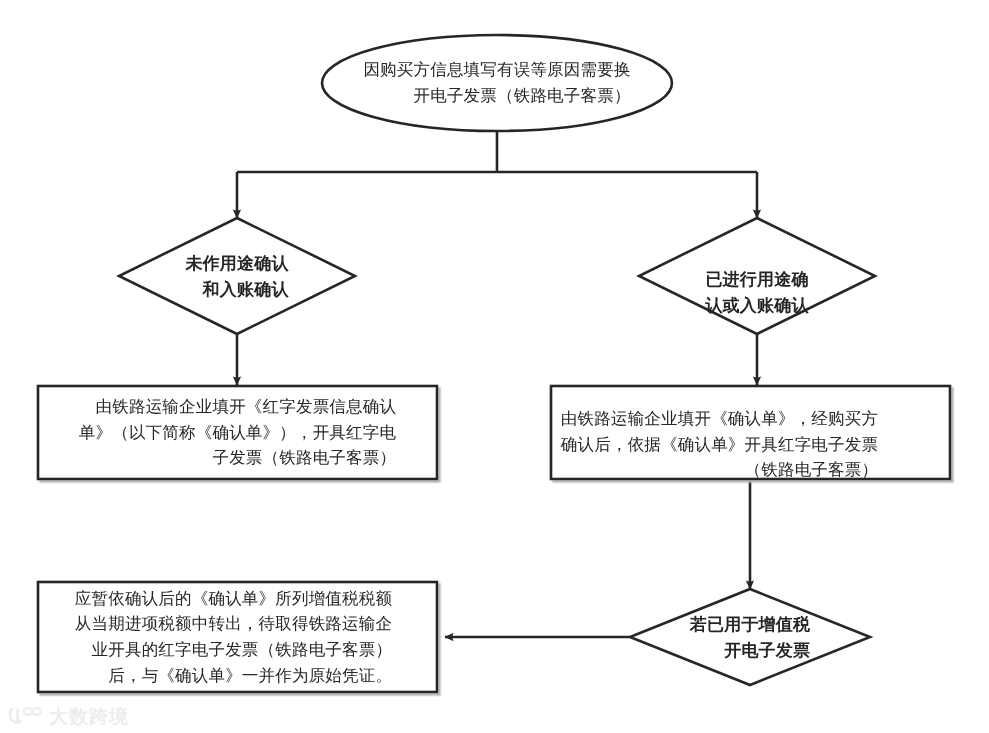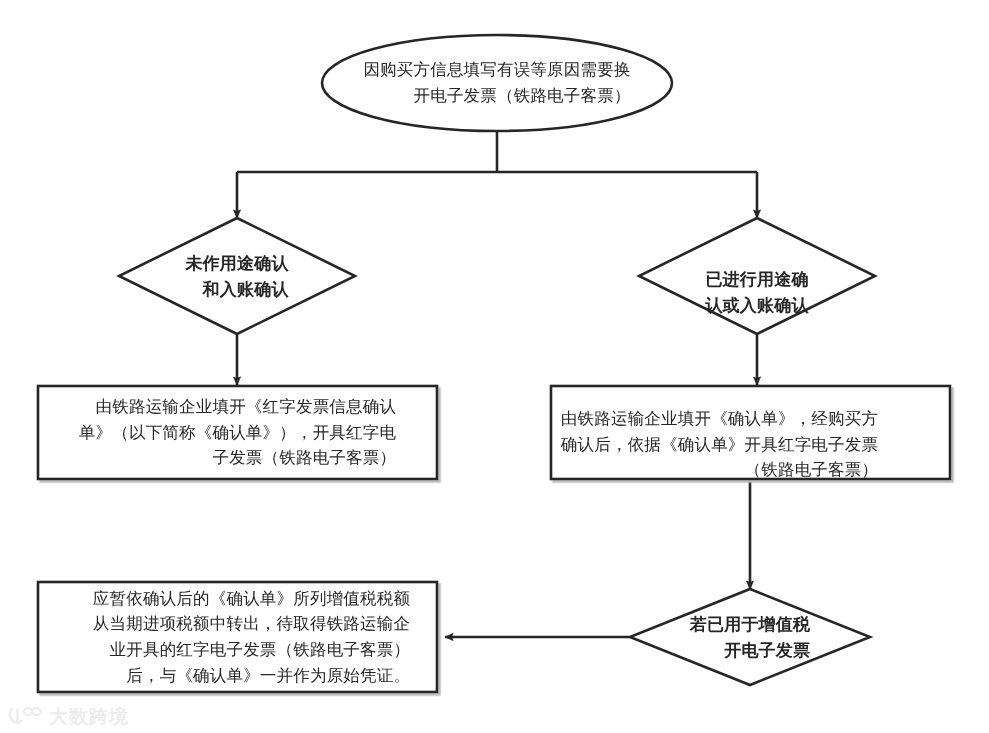--- a/index.html
+++ b/index.html
@@ -127,21 +127,21 @@
 单》（以下简称《确认单》），开具红字电
 子发票（铁路电子客票）</div>
 
   <div class="node-text box-text" style="left:528px; top:390px; width:383px; height:85px;margin-top:12px;">由铁路运输企业填开《确认单》，经购买方
 确认后，依据《确认单》开具红字电子发票
 （铁路电子客票）</div>
 
   <div class="node-text dia-text" style="left:660px; top:607px; width:180px; height:60px;">若已用于增值税
 开电子发票</div>
 
-  <div class="node-text box-text" style="left:60px; top:586px; width:383px; height:102px;">应暂依确认后的《确认单》所列增值税税额
+  <div class="node-text box-text" style="left:42px; top:586px; width:383px; height:102px;">应暂依确认后的《确认单》所列增值税税额
 从当期进项税额中转出，待取得铁路运输企
 业开具的红字电子发票（铁路电子客票）
 后，与《确认单》一并作为原始凭证。</div>
 
   <div id="watermark">
     <span class="wm-mark">
       <svg viewBox="0 0 34 22" width="34" height="22">
         <path d="M4,4 C1.5,6 1,11 3.5,14.5 C6,18 11,18.5 13,16" fill="none" stroke="#ececec" stroke-width="2.6" stroke-linecap="round"></path>
         <path d="M9.5,5 L9.5,17" fill="none" stroke="#ececec" stroke-width="2.6" stroke-linecap="round"></path>
         <ellipse cx="20" cy="6.5" rx="4.2" ry="3.4" fill="none" stroke="#ececec" stroke-width="2.2"></ellipse>

